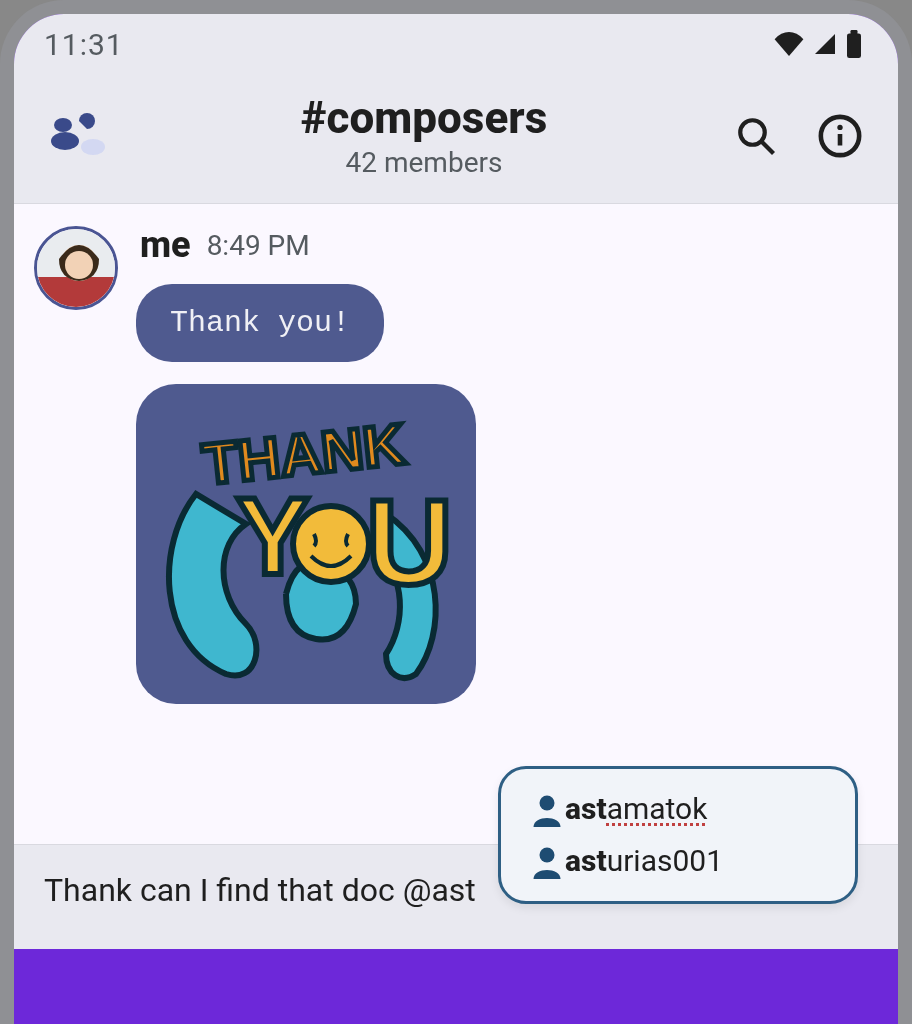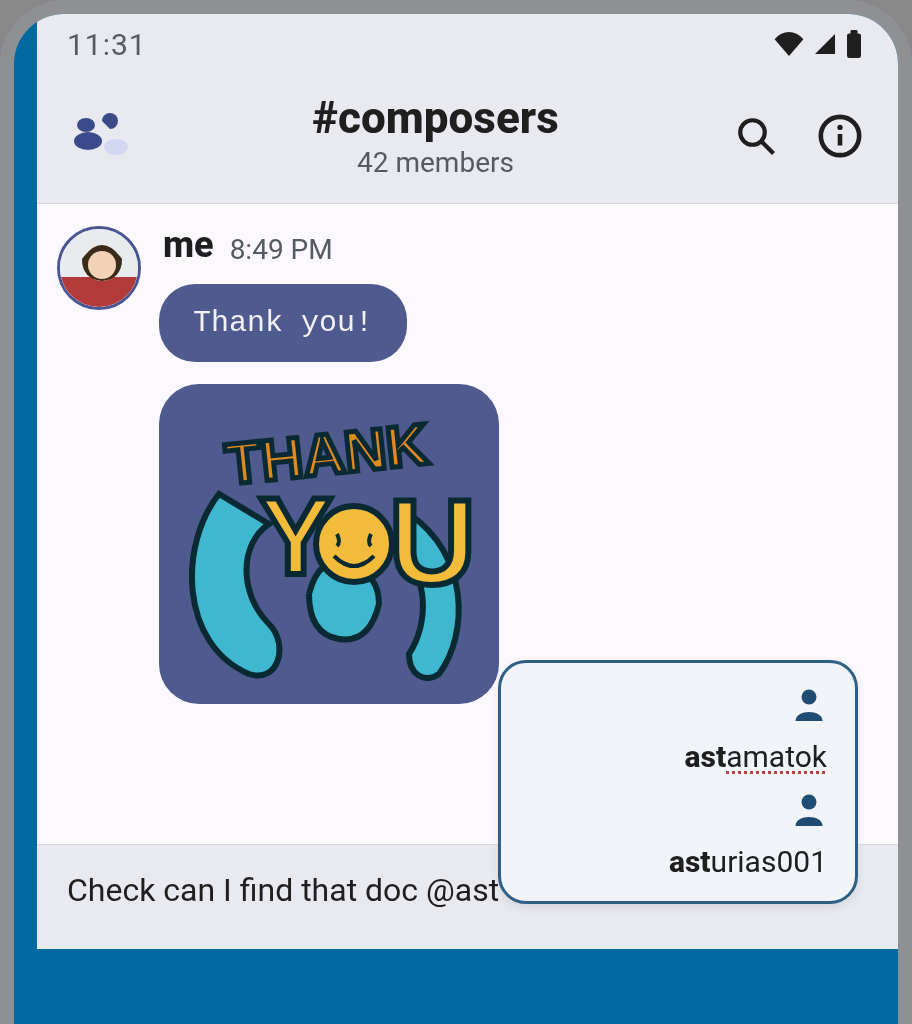--- a/index.html
+++ b/index.html
@@ -7,27 +7,26 @@
   body {
     font-family: -apple-system, BlinkMacSystemFont, "Segoe UI", Roboto, Arial, sans-serif;
     background: #888;
     display: flex;
     align-items: flex-start;
     justify-content: center;
   }
   .device {
     width: 912px;
     height: 1024px;
-    background: #0369a1;
+    background: #6d28d9;
     border: 14px solid #8f9094;
     border-bottom: none;
     border-radius: 64px 64px 0 0;
     overflow: hidden;
     position: relative;
-    padding-left: 23px;
   }
   
   .status-bar {
     height: 60px;
     display: flex;
     align-items: center;
     justify-content: space-between;
     padding: 0 36px 0 30px;
     background: #e9e9f0;
     color: #555b60;
@@ -85,21 +84,21 @@
   }
   .avatar {
     width: 84px; height: 84px;
     border-radius: 50%;
     border: 3px solid #4a5593;
     overflow: hidden;
     flex-shrink: 0;
     margin-top: 4px;
   }
   .msg-col { flex:1; }
-  .msg-header { display:flex; align-items:flex-end; gap:16px; margin:2px 0 10px 4px;}
+  .msg-header { display:flex; align-items:center; gap:16px; margin:2px 0 10px 4px;}
   .sender { font-size: 36px; font-weight: 800; color:#1f1f1f; }
   .time   { font-size: 28px; color:#555b60; }
   .bubble {
     background:#4f5a8f;
     color:#f0f0f5;
     font-size:30px;
     padding:22px 34px;
     border-radius:36px;
     display:inline-block;
     margin:8px 0;
@@ -131,25 +130,23 @@
     bottom: 120px;
     background:#f1f4f9;
     border:3px solid #2e5f84;
     border-radius:28px;
     padding:14px 24px;
     width: 360px;
     box-shadow: 0 4px 10px rgba(0,0,0,.08);
   }
   .mention-item {
     display:flex;
-    align-items:flex-end;
-    gap:18px;
+    align-items:flex-start;
     padding:8px 4px;
     cursor:pointer;
-    flex-direction:column;
   }
   .mention-icon { width:36px; height:36px; flex-shrink:0; }
   .mention-name { font-size:30px; color:#1f1f1f; }
   .mention-name .match { font-weight:800; }
   .mention-name .rest-underline {
     text-decoration: underline dotted;
     text-decoration-color:#c04040;
     text-underline-offset:4px;
   }
 </style>
@@ -245,21 +242,21 @@
             <path d="M178 150 q4 8 0 12 M212 150 q-4 8 0 12" stroke="#0a2a33" stroke-width="4" fill="none"></path>
             <path d="M175 172 q20 20 40 0" stroke="#0a2a33" stroke-width="4" fill="none"></path>
           </svg>
         </div>
         <br>
       </div>
     </div>
   </div>
 
   <div class="compose">
-    <span>Check can I find that doc @ast</span>
+    <span>Thank can I find that doc @ast</span>
   </div>
 
   <div class="mention-popup">
     <div class="mention-item">
       <span class="mention-icon">
         <svg width="36" height="36" viewBox="0 0 24 24">
             <circle cx="12" cy="8" r="5" fill="#1e4c72"></circle>
             <path d="M3 24 C3 16 21 16 21 24 Z" fill="#1e4c72"></path>
           </svg>
       </span>

